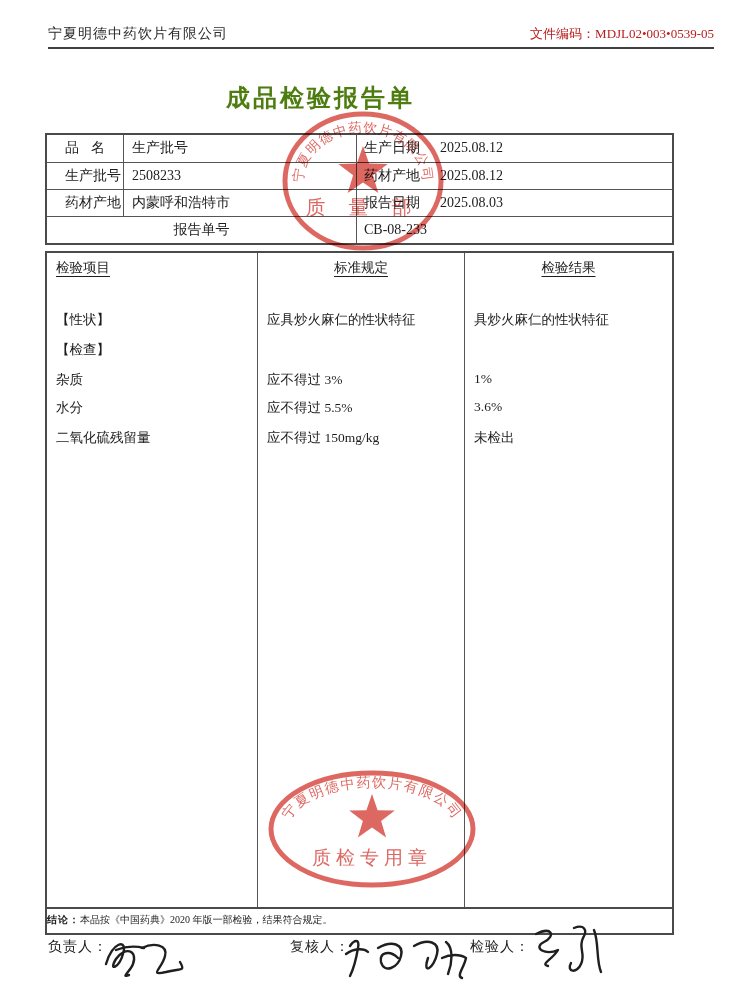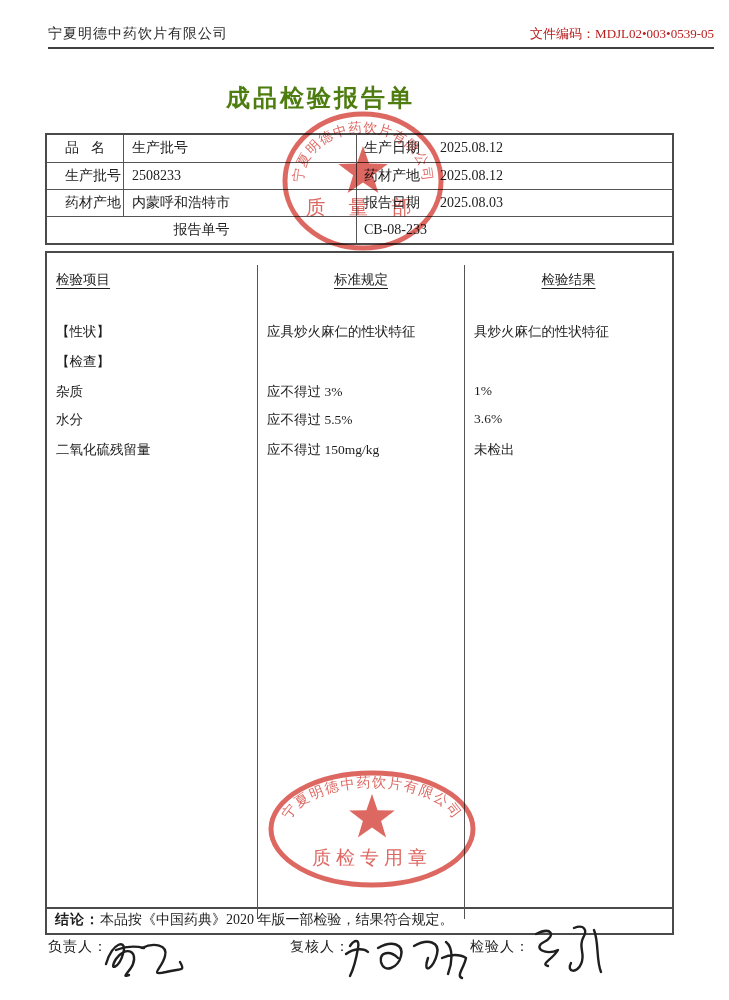--- a/index.html
+++ b/index.html
@@ -36,37 +36,37 @@
   .c-right { flex:1; display:flex; }
   .r-label { width:83px; padding-left:7px; line-height:26px; }
   .r-value { line-height:26px; }
   .c-wide { width:310px; border-right:1px solid #555; padding:0 7px;text-align:center; }
   .c-val2 { flex:1; padding-left:7px; }
   
   .spec-table {
     position:absolute; left:45px; top:251px; width:629px; height:658px;
     border:2px solid #4a4a4a; display:flex;
   }
-  .spec-col { position:relative; height:100%; font-size:13.5px;margin-top:12px; }
+  .spec-col { position:relative; height:100%; font-size:13.5px; }
   .col-items { width:211px; border-right:1px solid #555; }
   .col-standard { width:207px; border-right:1px solid #555; }
   .col-result { width:207px; }
   .spec-head {
     position:absolute; top:6px; left:0; width:100%; text-align:center;
     text-decoration:underline; text-underline-offset:4px; font-size:13.5px;
   }
   .col-items .spec-head { text-align:left; padding-left:9px; width:auto; }
   .spec-item { position:absolute; left:9px; white-space:nowrap; }
   .t-r0 { top:58px; } .t-r1 { top:88px; } .t-r2 { top:118px; }
   .t-r3 { top:146px; } .t-r4 { top:176px; }
   
   .conclusion-row {
     position:absolute; left:45px; top:909px; width:629px; height:26px;
     border:2px solid #4a4a4a; border-top:none;
-    font-size:14px; line-height:22px; padding-left:8px; white-space:nowrap;
+    font-size:10px; line-height:22px; padding-left:0; white-space:nowrap;
   }
   .conclusion-row b { letter-spacing:1px; }
   
   .sig-label { position:absolute; font-size:14px; letter-spacing:1px; }
   .sig-l1 { left:48px;  top:938px; }
   .sig-l2 { left:290px; top:938px; }
   .sig-l3 { left:470px; top:938px; }
   .sig-svg { position:absolute; pointer-events:none; }
   .sig-s1 { left:92px;  top:926px; }
   .sig-s2 { left:338px; top:924px; }

